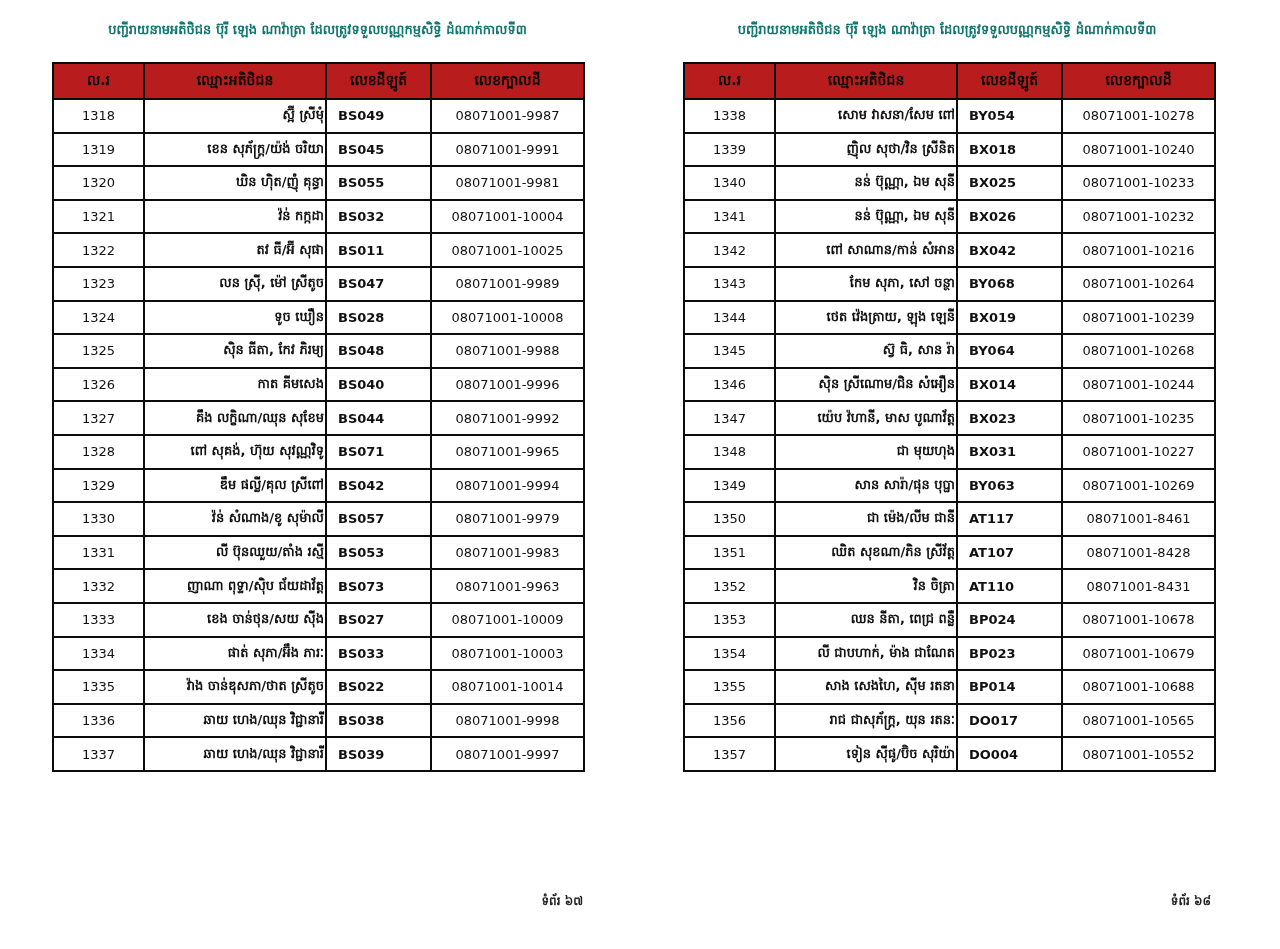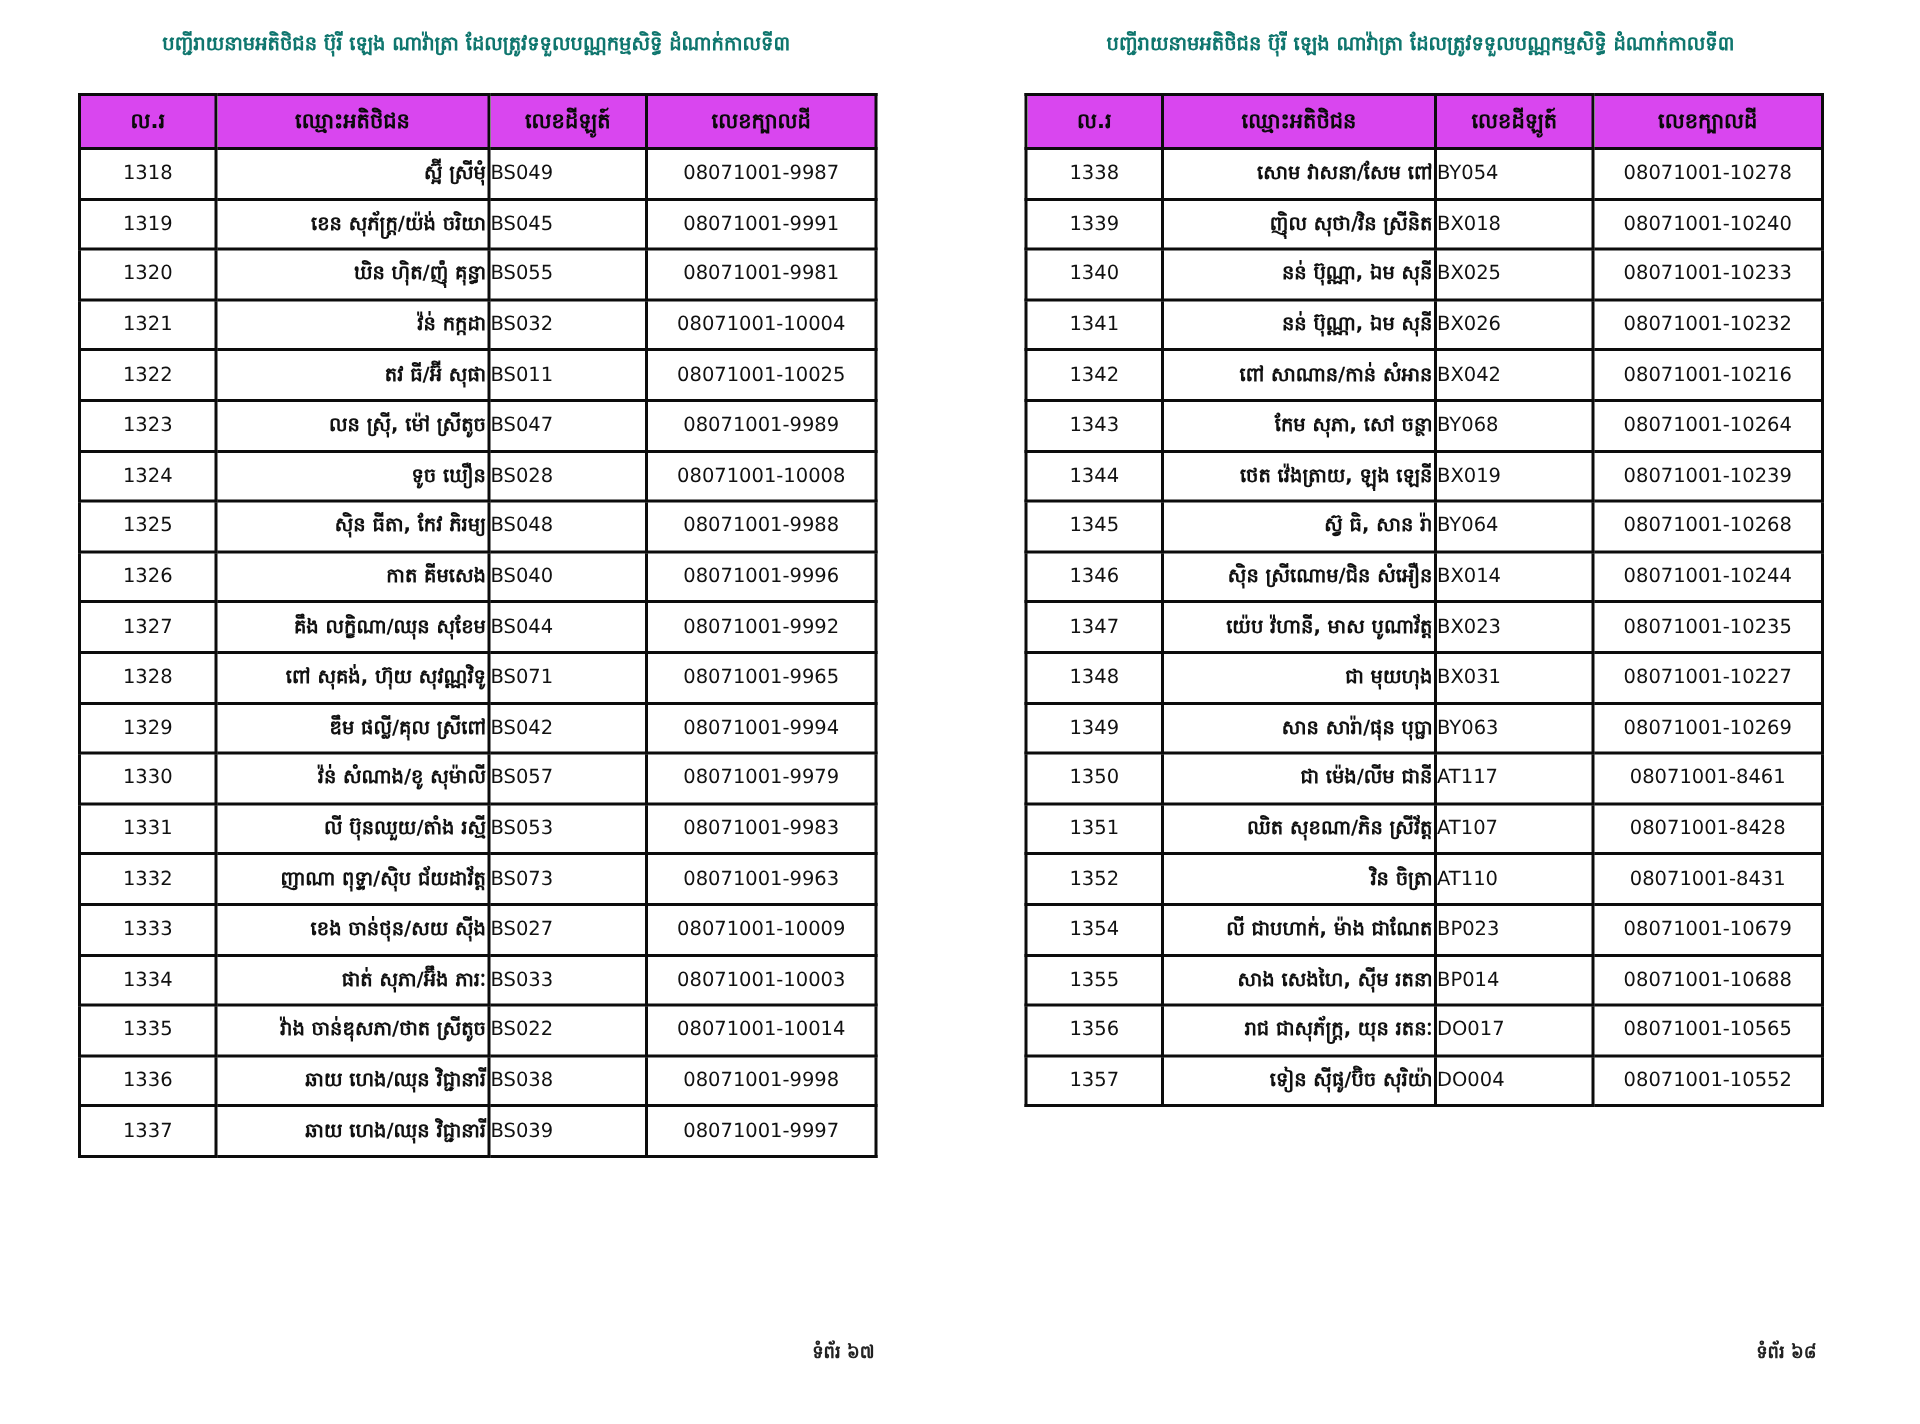--- a/index.html
+++ b/index.html
@@ -37,31 +37,31 @@
     width: 100%;
   }
   table.customer-table th,
   table.customer-table td {
     border: 2px solid #0c0c0c;
     overflow: hidden;
     white-space: nowrap;
     box-sizing: border-box;
   }
   table.customer-table th {
-    background: #d946ef;
+    background: #b91c1c;
     height: 36px;
     font-size: 14px;
     font-weight: bold;
     text-align: center;
     color: #0a0a0a;
   }
   table.customer-table td { height: 33.6px; font-size: 13px; background: #ffffff; }
   td.c0 { text-align: center; font-weight: 400; }
   td.c1 { text-align: right; padding-left: 8px; font-weight: 600; }
-  td.c2 { text-align: left; padding-left: 0; font-weight: 400; }
+  td.c2 { text-align: left; padding-left: 11px; font-weight: 700; }
   td.c3 { text-align: center; font-weight: 400; }
 
   .page-footer {
     position: absolute;
     top: 879px;
     width: inherit;
     text-align: right;
     font-size: 12px;
     font-weight: 600;
     color: #222222;
@@ -322,20 +322,26 @@
           <td class="c2">AT107</td>
           <td class="c3">08071001-8428</td>
         </tr>
         <tr>
           <td class="c0">1352</td>
           <td class="c1">វិន ចិត្រា</td>
           <td class="c2">AT110</td>
           <td class="c3">08071001-8431</td>
         </tr>
         <tr>
+          <td class="c0">1353</td>
+          <td class="c1">ឈន នីតា, ពេជ្រ ពន្លឺ</td>
+          <td class="c2">BP024</td>
+          <td class="c3">08071001-10678</td>
+        </tr>
+        <tr>
           <td class="c0">1354</td>
           <td class="c1">លី ជាបហាក់, ម៉ាង ជាណែត</td>
           <td class="c2">BP023</td>
           <td class="c3">08071001-10679</td>
         </tr>
         <tr>
           <td class="c0">1355</td>
           <td class="c1">សាង សេងហៃ, ស៊ីម រតនា</td>
           <td class="c2">BP014</td>
           <td class="c3">08071001-10688</td>

